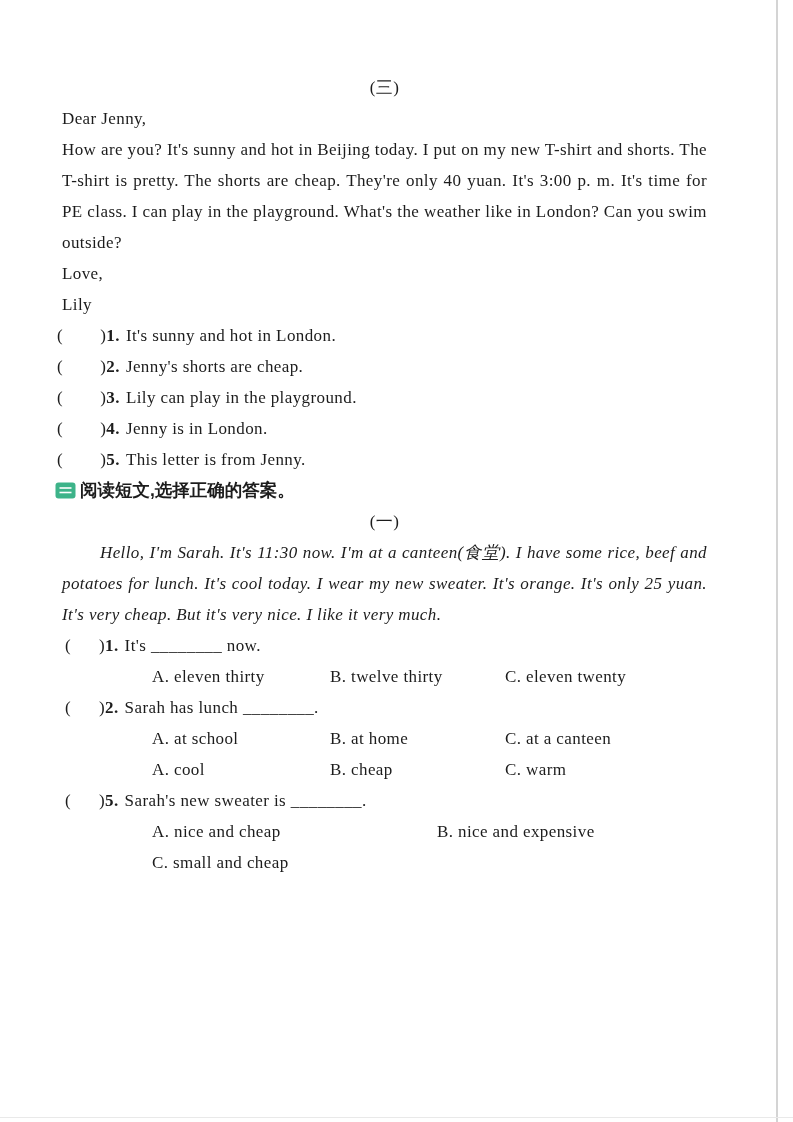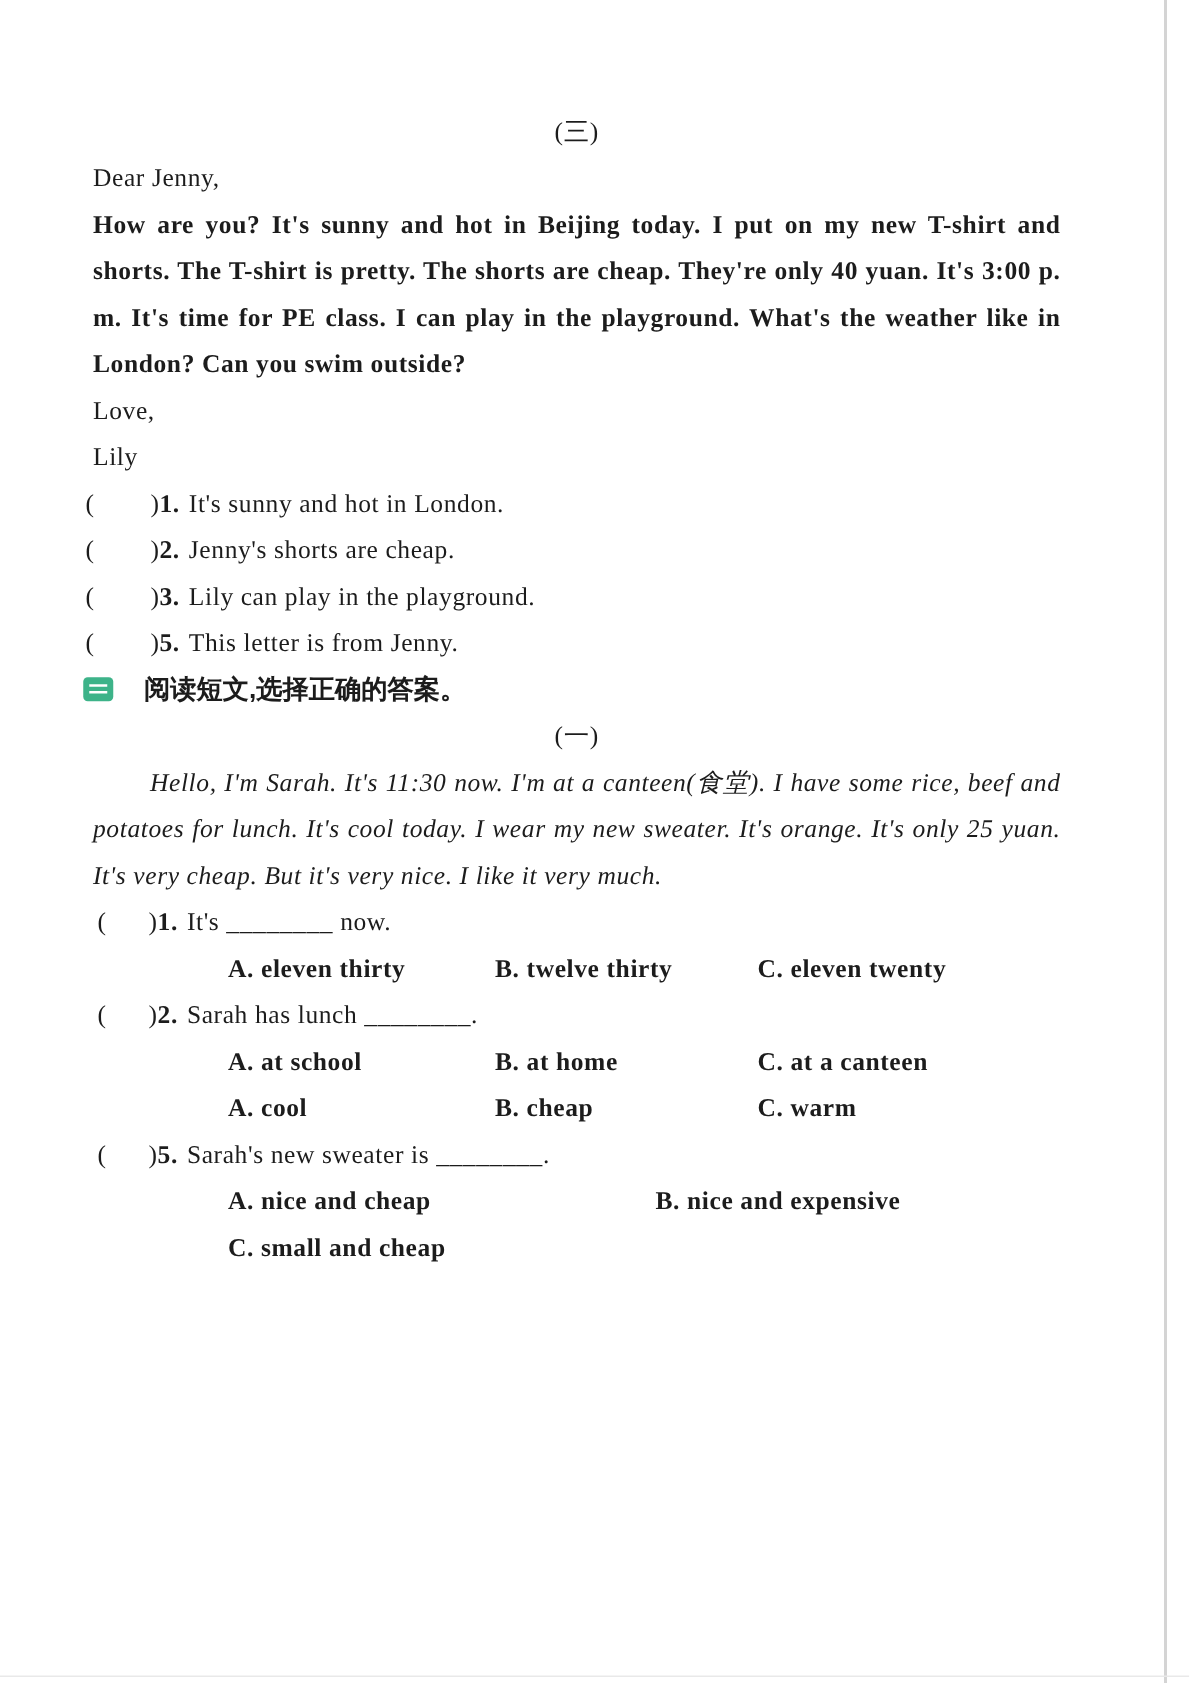--- a/index.html
+++ b/index.html
@@ -15,51 +15,50 @@
     color: #1c1c1c;
     letter-spacing: 0.4px;
     overflow: hidden;
   }
   .line { line-height: 31px; min-height: 31px; }
   .center-title { text-align: center; line-height: 31px; }
   .body-text {
     margin: 0;
     text-align: justify;
     line-height: 31px;
-    font-weight: bold;
   }
   .passage {
     margin: 0;
     text-align: justify;
     line-height: 31px;
     text-indent: 38px;
     font-style: italic;
   }
   .paren { white-space: pre; }
   .qnum { font-weight: bold; }
   .qtext { margin-left: 6px; }
   .tf-line { margin-left: -5px; line-height: 31px; }
   .mc-stem { margin-left: 3px; line-height: 31px; }
   .opt-row { display: flex; margin-left: 90px; line-height: 31px; }
-  .opt { display: inline-block; font-weight: bold; }
+  .opt { display: inline-block; }
   .o3a { width: 178px; }
   .o3b { width: 175px; }
   .o2a { width: 285px; }
   .section-header {
     display: flex;
     align-items: center;
     margin-left: -7px;
     line-height: 31px;
     min-height: 31px;
   }
   .section-header .hdr-text {
     font-family: "Liberation Sans", "DejaVu Sans", sans-serif;
     font-weight: bold;
     font-size: 17.5px;
-    margin-left: 20px;
+    margin-left: 4px;
     letter-spacing: 0;
   }
   .icon-wrap { display: inline-flex; align-items: center; }
   .scan-edge {
     position: absolute;
     top: 0;
     right: 15px;
     width: 2px;
     height: 1122px;
     background: #d4d4d4;
@@ -88,20 +87,23 @@
   <div class="line">Lily</div>
 
   <div class="tf-line">
     <span class="paren">(        )</span><span class="qnum">1.</span><span class="qtext">It's sunny and hot in London.</span>
   </div>
   <div class="tf-line">
     <span class="paren">(        )</span><span class="qnum">2.</span><span class="qtext">Jenny's shorts are cheap.</span>
   </div>
   <div class="tf-line">
     <span class="paren">(        )</span><span class="qnum">3.</span><span class="qtext">Lily can play in the playground.</span>
+  </div>
+  <div class="tf-line">
+    <span class="paren">(        )</span><span class="qnum">4.</span><span class="qtext">Jenny is in London.</span>
   </div>
   <div class="tf-line">
     <span class="paren">(        )</span><span class="qnum">5.</span><span class="qtext">This letter is from Jenny.</span>
   </div>
 
   <div class="section-header">
     <span class="icon-wrap">
       <svg width="21" height="17" viewBox="0 0 21 17">
         <rect x="0.5" y="0.5" width="20" height="16" rx="3" fill="#3db389"></rect>
         <line x1="4.5" y1="6" x2="16.5" y2="6" stroke="#ffffff" stroke-width="1.6"></line>

